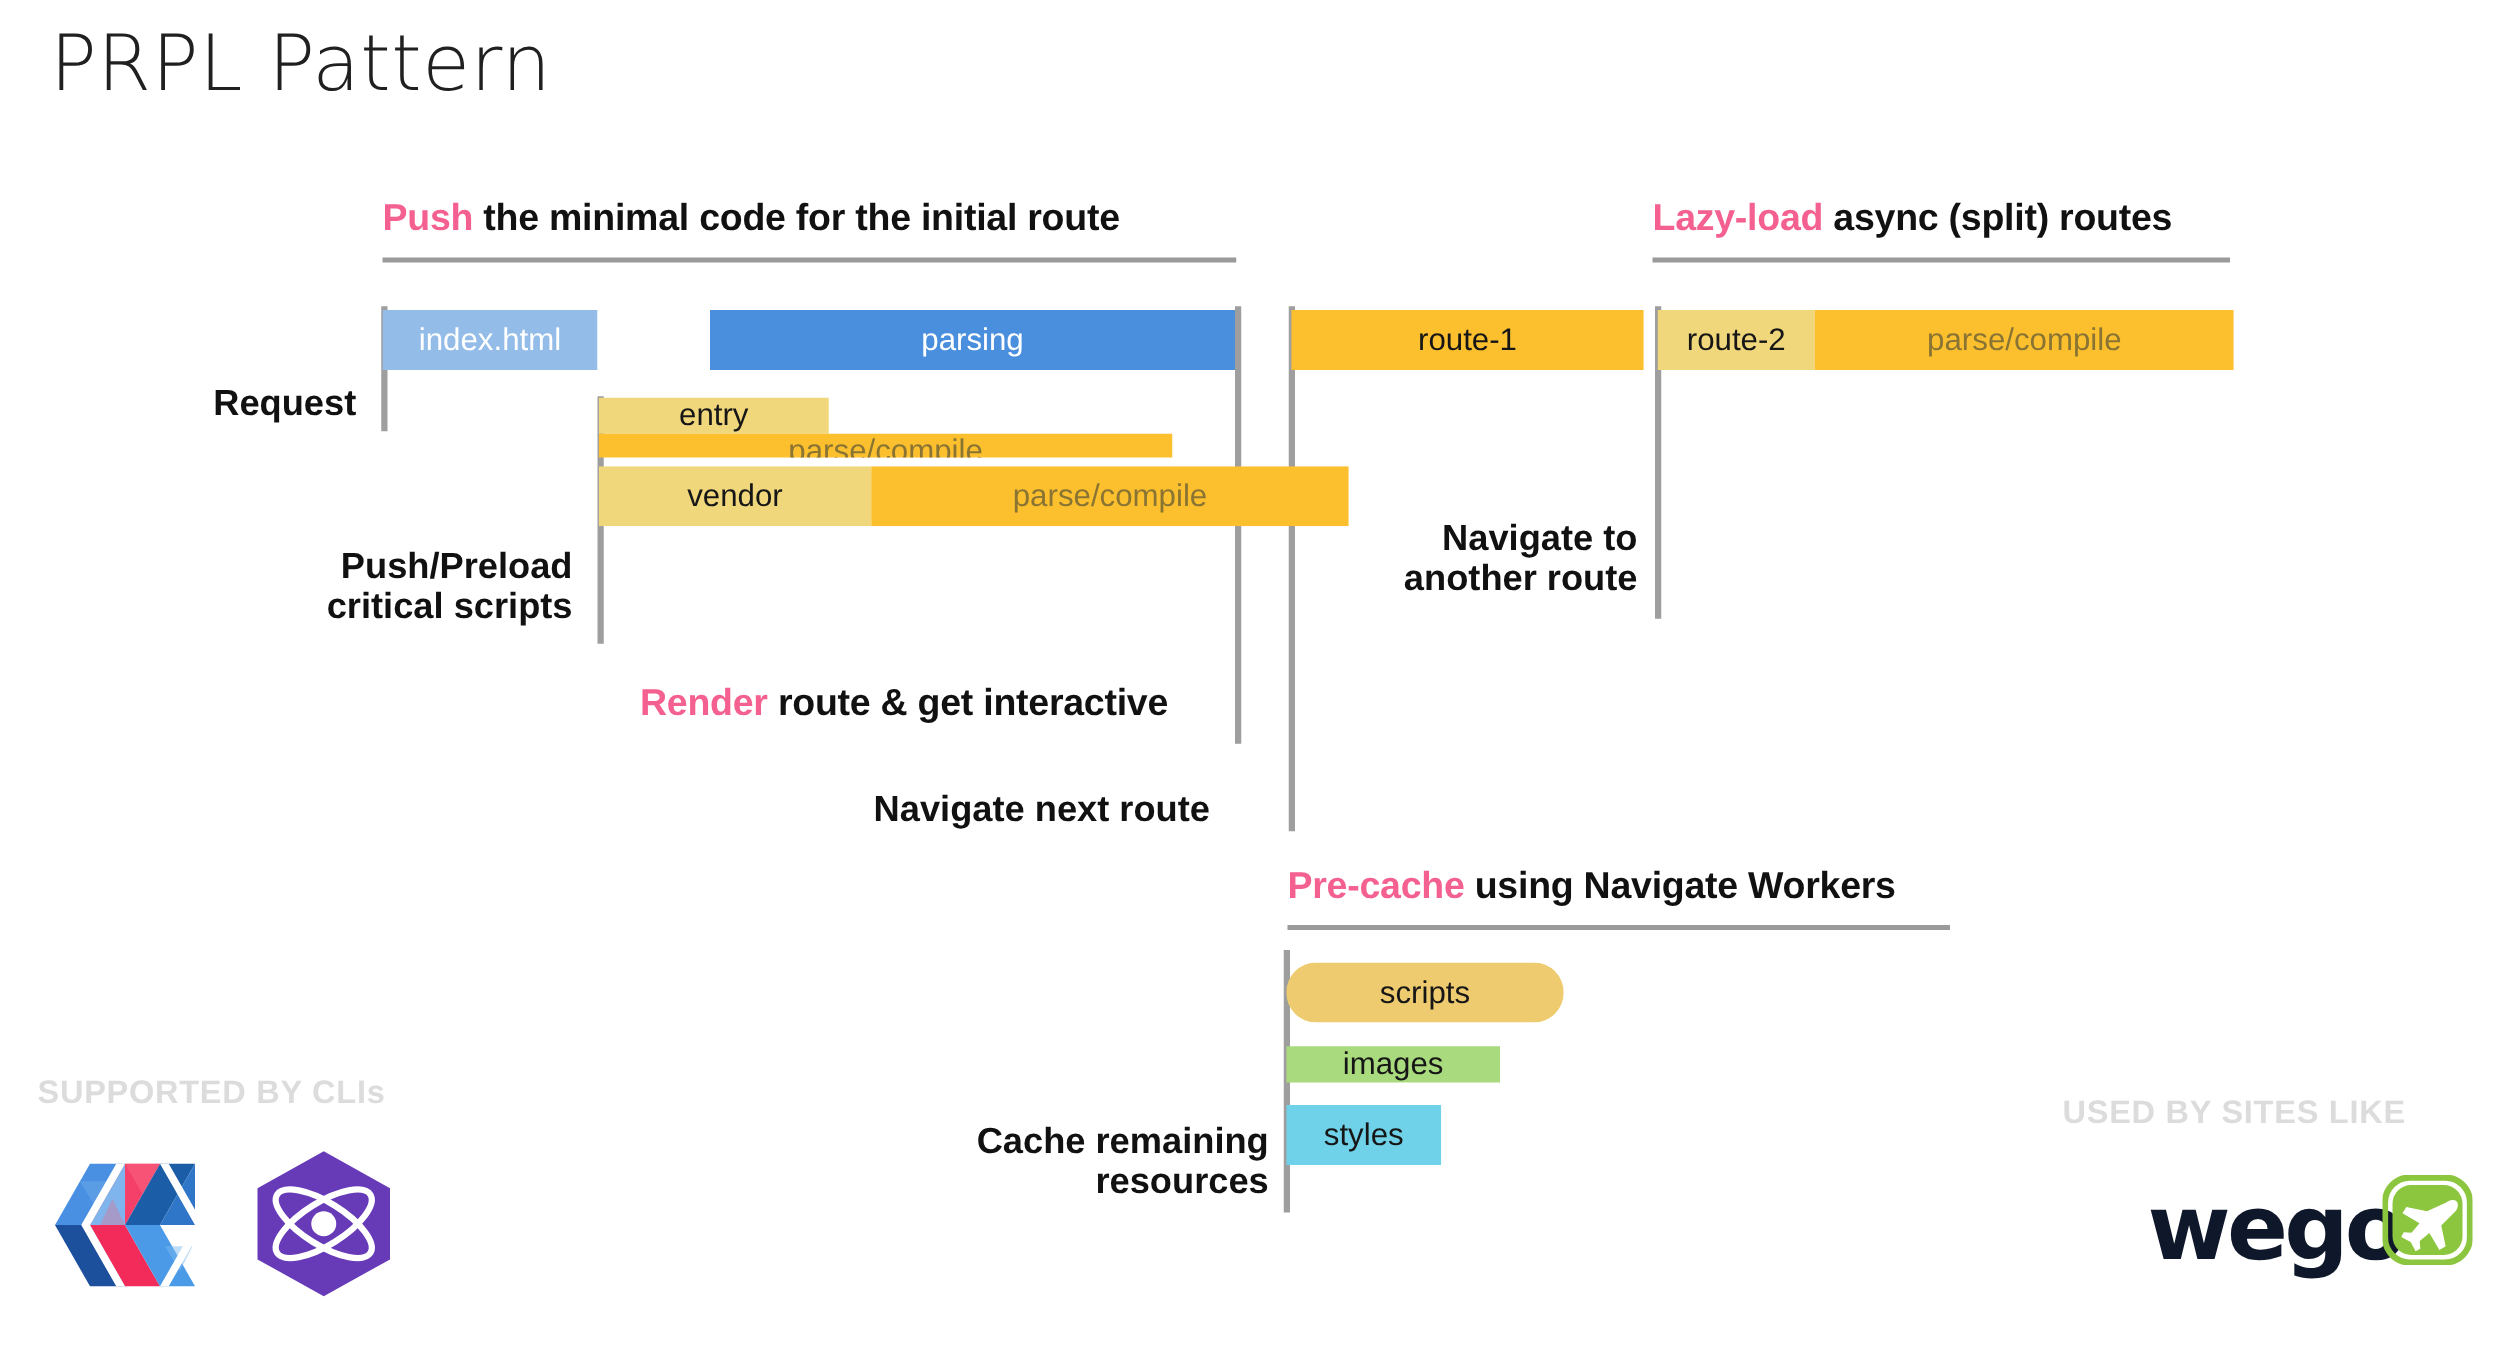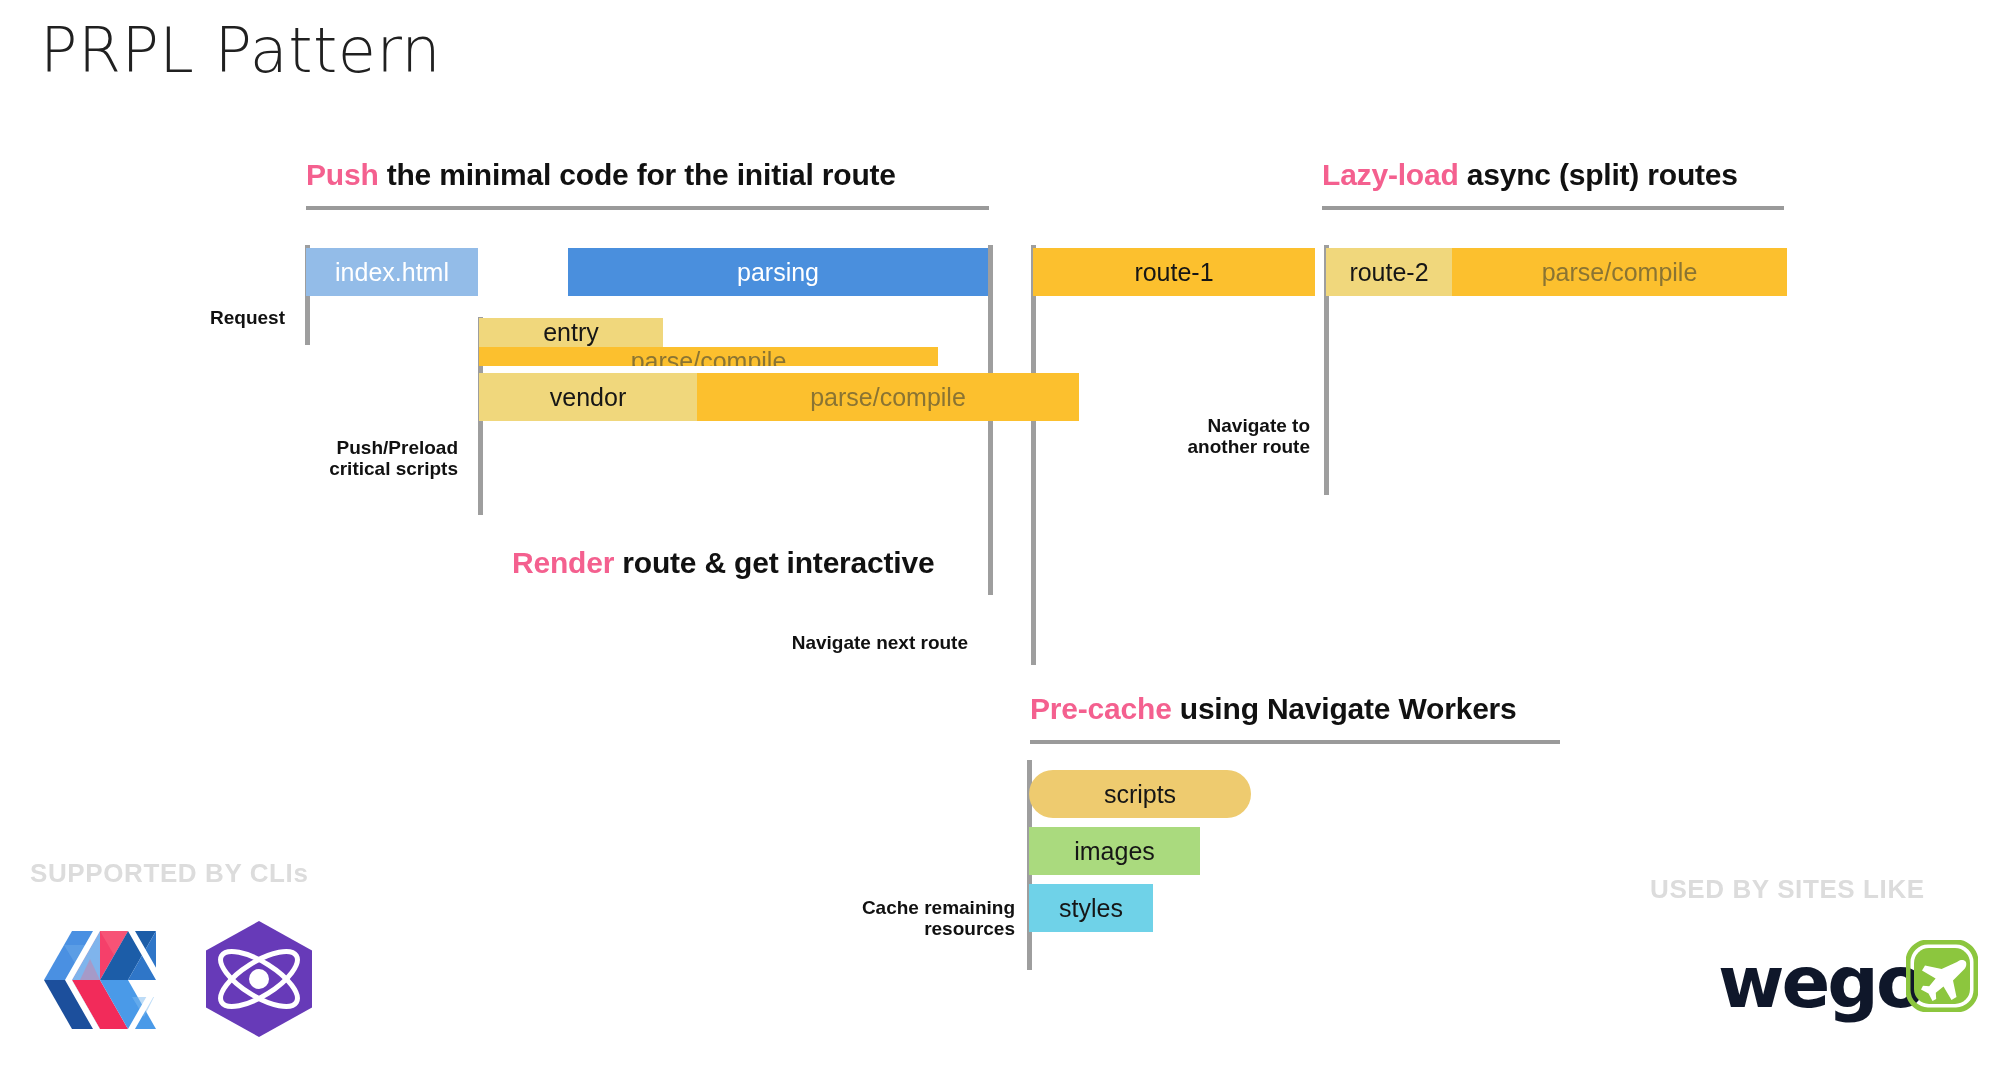--- a/index.html
+++ b/index.html
@@ -71,21 +71,21 @@
   .seg-lbl    { background: #f0d77c; color: #161616; }
   .seg-pc     { background: #fcc02e; color: #8a7433; }
   .seg-route  { background: #fcc02e; color: #161616; }
   .seg-scripts{ background: #eecb6f; color: #161616; }
   .seg-images { background: #aada7e; color: #161616; }
   .seg-styles { background: #6fd2e8; color: #161616; }
 
   
   .row-label {
     position: absolute;
-    font-size: 19px;
+    font-size: 29px;
     font-weight: bold;
     color: #111111;
     line-height: 1.12;
     text-align: right;
     white-space: pre-line;
   }
 
   
   .footer-caption {
     position: absolute;
@@ -172,21 +172,21 @@
 
 <div class="section-head" style="left:1030px; top:692px;">
   <span class="accent">Pre-cache</span><span> using Navigate Workers</span>
 </div>
 <div class="head-rule" style="left:1030px; top:740px; width:530px;"></div>
 
 <div class="bar" style="left:1029px; top:770px; width:222px; height:48px;">
   <div class="seg seg-scripts" style="flex:1 1 auto;border-radius:24px;">scripts</div>
 </div>
 
-<div class="bar" style="left:1029px; top:827px; width:171px; height:48px;">
+<div class="bar" style="left:1029px; top:827px; width:171px; height:48px;align-items:center;">
   <div class="seg seg-images" style="flex:1 1 auto;">images</div>
 </div>
 
 <div class="bar" style="left:1029px; top:884px; width:124px; height:48px;">
   <div class="seg seg-styles" style="flex:1 1 auto;">styles</div>
 </div>
 
 <div class="row-label" style="left:690px; top:897px; width:325px;">Cache remaining
 resources</div>
 

